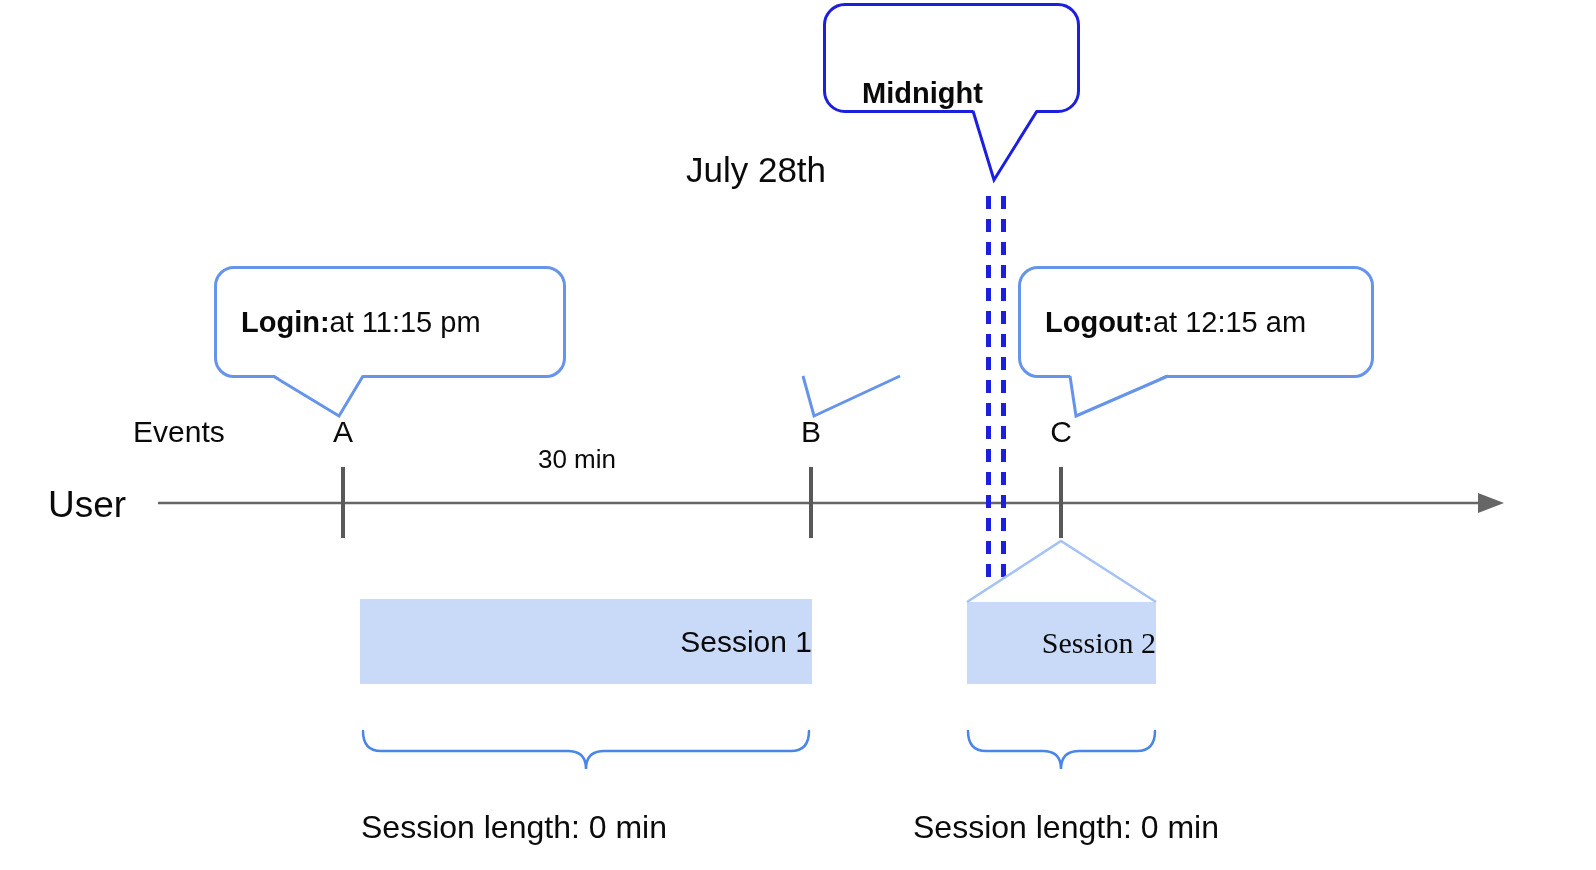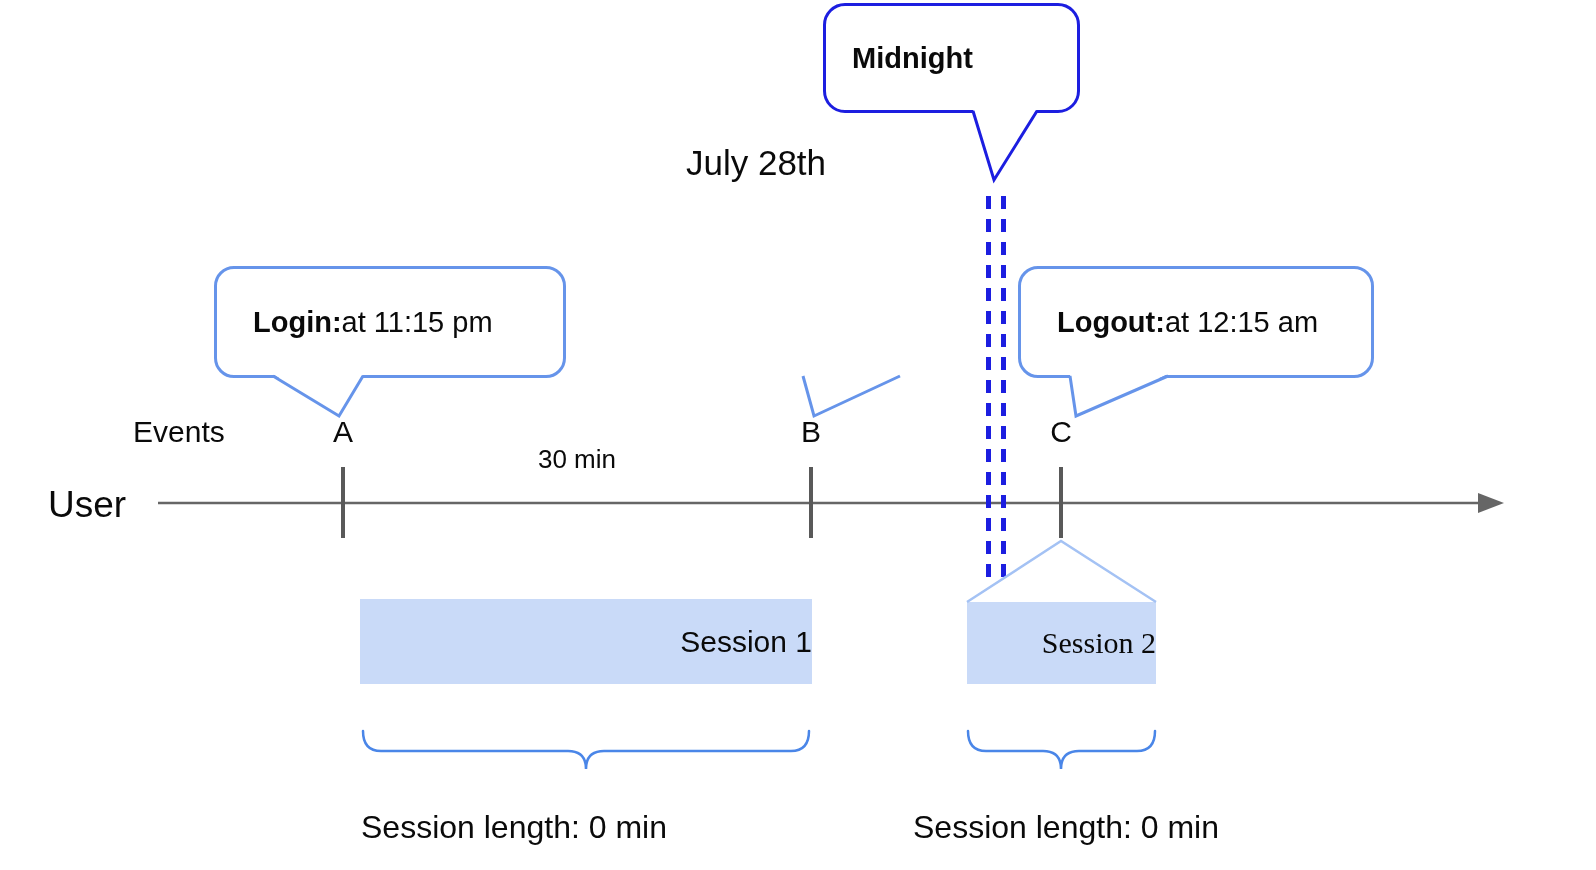--- a/index.html
+++ b/index.html
@@ -19,30 +19,31 @@
 
   
   .bubble {
     position: absolute;
     box-sizing: border-box;
     background: #ffffff;
     border: 3px solid var(--callout-blue, #6694ea);
     border-radius: 20px;
     font-size: 29px;
     white-space: nowrap;
-    padding-left: 36px;
+    padding-left: 24px;
     display: flex;
     align-items: center;
   }
   .bubble .b { font-weight: bold; }
   .bubble.midnight {
     border-color: var(--deep-blue, #1c1ee0);
     border-radius: 22px;
-    padding-left: 26px;
+    padding-left: 36px;
     font-weight: bold;
+    align-items: flex-end;
   }
 
   
   .session-box {
     position: absolute;
     background: var(--session-fill, #c9daf8);
     display: flex;
     align-items: center;
     justify-content: flex-end;
     font-size: 30px;
@@ -94,21 +95,21 @@
     <span class="b">Login:</span>
       <span> at 11:15 pm</span>
   </div>
 
 
   <div class="bubble" style="left:1018px; top:266px; width:356px; height:112px;">
     <span class="b">Logout:</span>
       <span> at 12:15 am</span>
   </div>
 
-  <div class="lbl date-lbl center" style="left:756px; top:143px;">July 28th</div>
+  <div class="lbl date-lbl center" style="left:756px; top:150px;">July 28th</div>
 
   <div class="lbl row-lbl" style="left:133px; top:415px;">Events</div>
   <div class="lbl tick-lbl center" style="left:343px; top:415px;">A</div>
   <div class="lbl tick-lbl center" style="left:811px; top:415px;">B</div>
   <div class="lbl tick-lbl center" style="left:1061px; top:415px;">C</div>
 
   <div class="lbl user-lbl" style="left:48px; top:484px;">User</div>
   <div class="lbl interval-lbl center" style="left:577px; top:444px;">30 min</div>
 
   <div class="lbl length-lbl" style="left:361px; top:809px;">Session length: 0 min</div>

